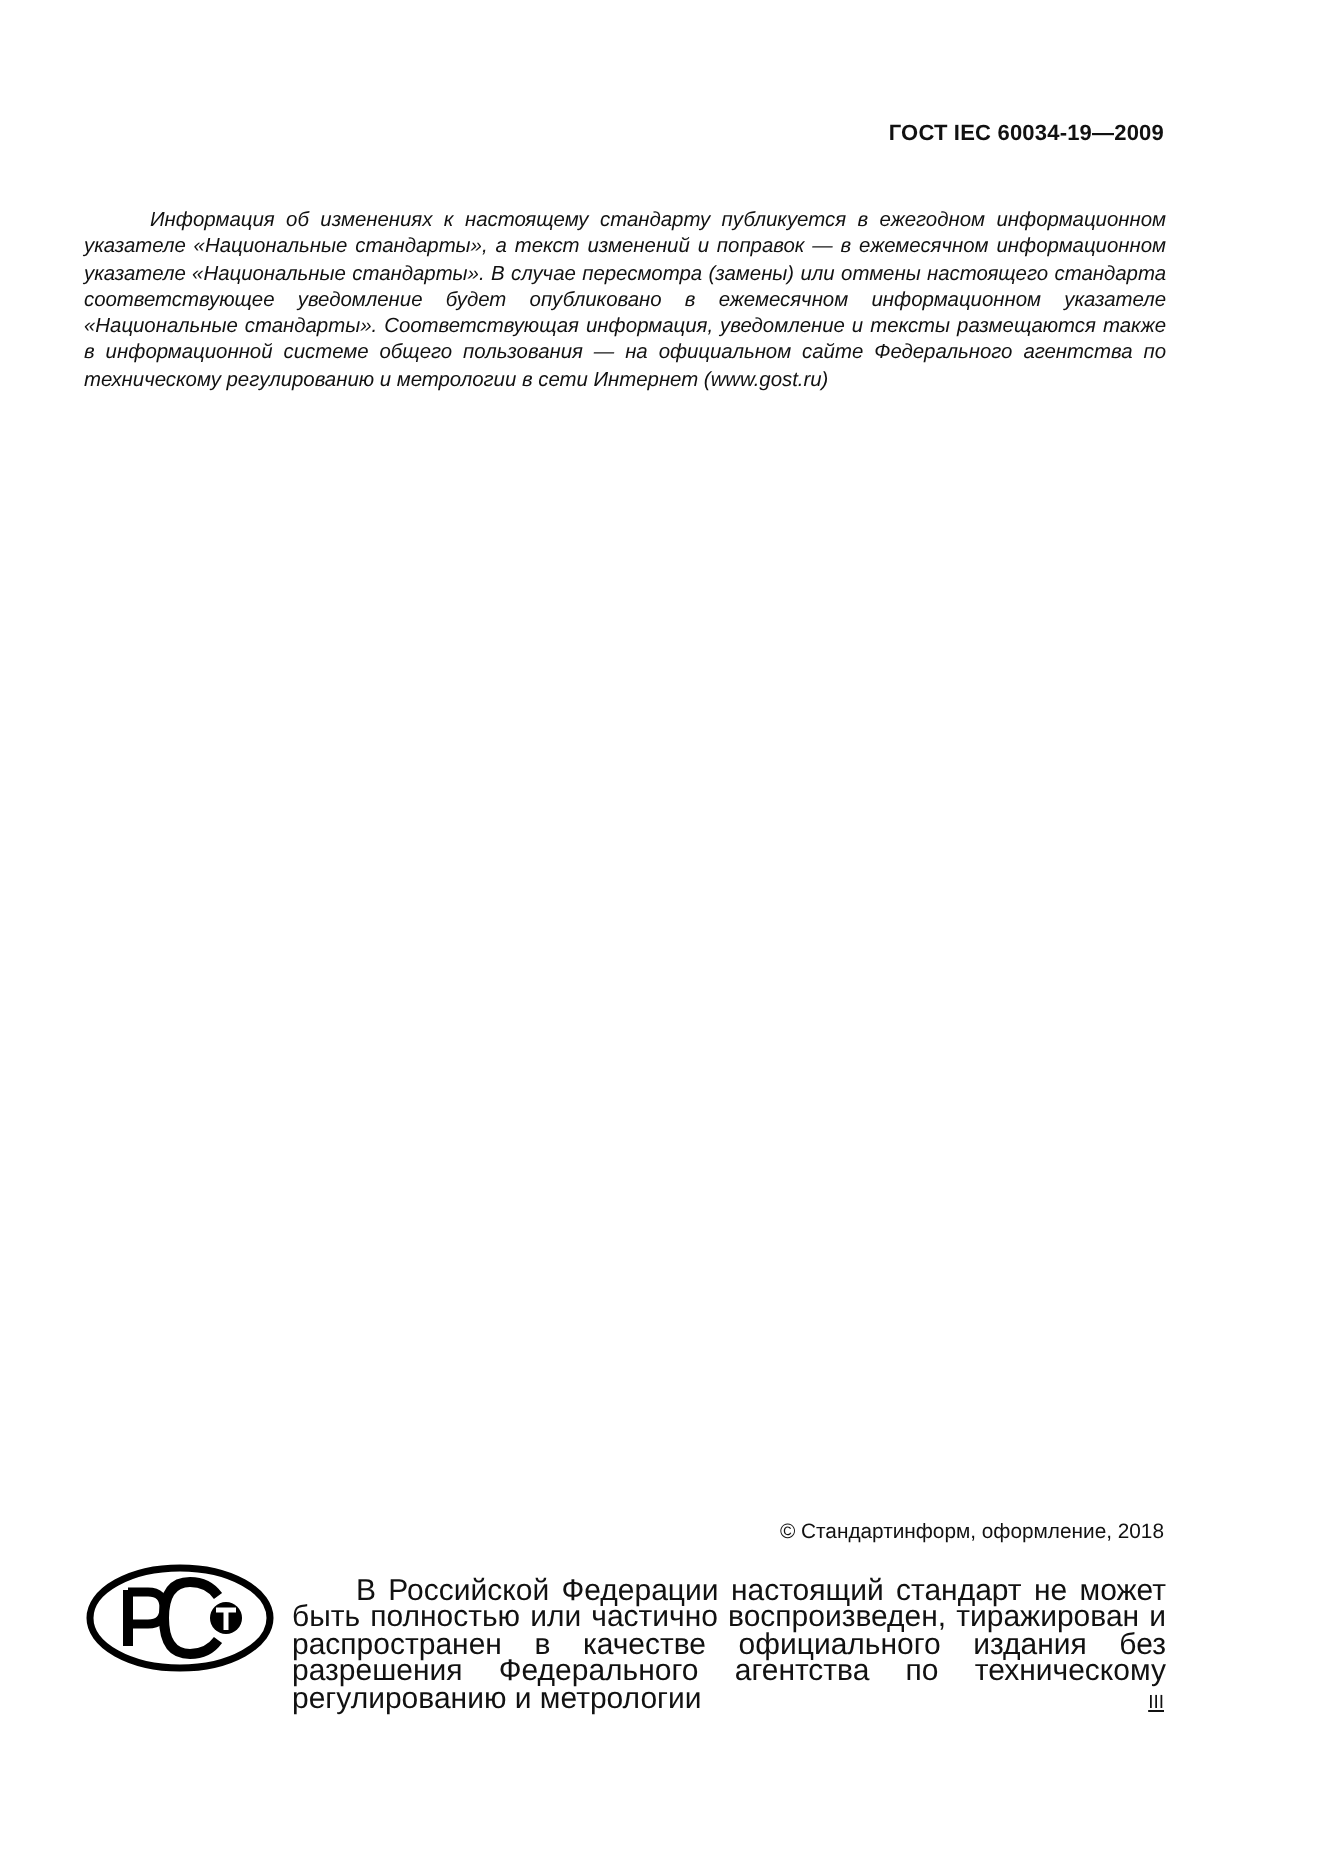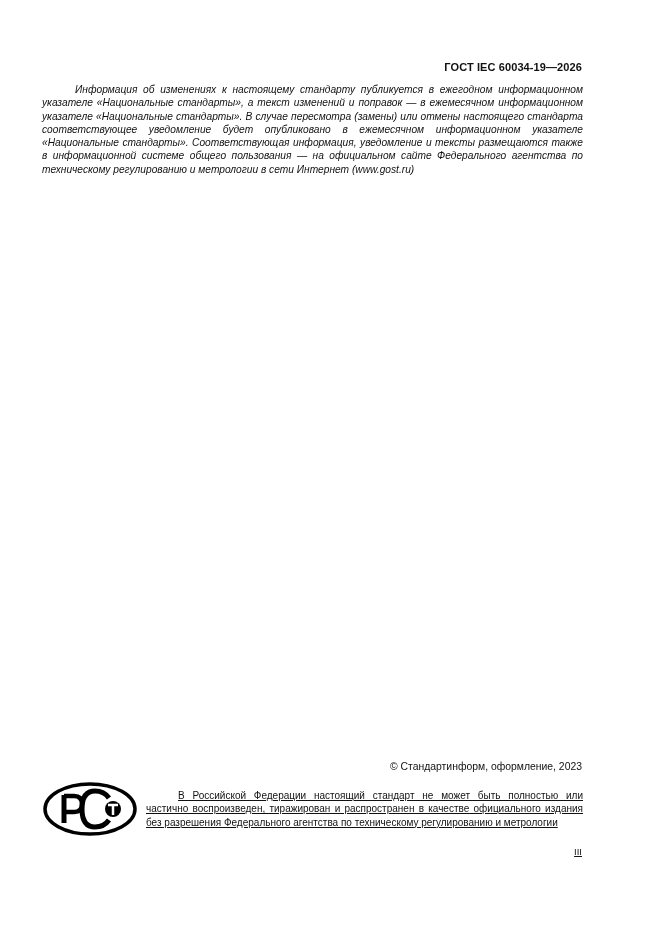--- a/index.html
+++ b/index.html
@@ -1,36 +1,36 @@
 <!DOCTYPE html>
 <html><head>
 <meta charset="utf-8">
 <style>
   html, body { margin: 0; padding: 0; background: #ffffff; }
   body { width: 661px; height: 935px; position: relative; overflow: hidden;
          font-family: "Liberation Sans", sans-serif; color: #111; }
   .header-code { position: absolute; top: 61px; right: 79px; font-weight: bold;
                  font-size: 11px; letter-spacing: 0.1px; }
-  .notice { position: absolute; left: 42px; top: 83px; width: 541px;
+  .notice { position: absolute; left: 42px; top: 104px; width: 541px;
             font-style: italic; font-size: 10.2px; line-height: 13.3px;
             text-align: justify; text-indent: 33px; }
   .copyright { position: absolute; top: 761px; right: 79px; font-size: 10.4px; }
   .logo { position: absolute; left: 42px; top: 781px; width: 96px; height: 56px; }
   .legal { position: absolute; left: 146px; top: 789px; width: 437px;
-           font-size: 10px; line-height: 13.4px; text-align: justify; text-indent: 32px; text-decoration: underline; }
+           font-size: 15px; line-height: 13.4px; text-align: justify; text-indent: 32px; }
   .page-num { position: absolute; top: 846px; right: 79px; font-size: 9.5px; text-decoration: underline; }
 </style>
 </head>
 <body>
 
-<div class="header-code">ГОСТ IEC 60034-19—2026</div>
+<div class="header-code">ГОСТ IEC 60034-19—2009</div>
 
 <div class="notice">Информация об изменениях к настоящему стандарту публикуется в ежегодном информационном указателе «Национальные стандарты», а текст изменений и поправок — в ежемесячном информационном указателе «Национальные стандарты». В случае пересмотра (замены) или отмены настоящего стандарта соответствующее уведомление будет опубликовано в ежемесячном информационном указателе «Национальные стандарты». Соответствующая информация, уведомление и тексты размещаются также в информационной системе общего пользования — на официальном сайте Федерального агентства по техническому регулированию и метрологии в сети Интернет (www.gost.ru)</div>
 
-<div class="copyright">© Стандартинформ, оформление, 2023</div>
+<div class="copyright">© Стандартинформ, оформление, 2018</div>
 
 <div class="logo">
   <svg width="96" height="56" viewBox="0 0 96 56">
     <ellipse cx="48" cy="28" rx="45" ry="25" fill="none" stroke="#000" stroke-width="3.5"></ellipse>
 
     <path d="M22 14 L22 42" stroke="#000" stroke-width="5" fill="none"></path>
     <path d="M22 15 L32 15 Q40 15 40 23 Q40 31 32 31 L22 31" stroke="#000" stroke-width="4.5" fill="none"></path>
 
     <path d="M67 17 Q62 10 53 10 Q40 10 40 28 Q40 46 53 46 Q62 46 67 39" stroke="#000" stroke-width="5" fill="none"></path>
 

